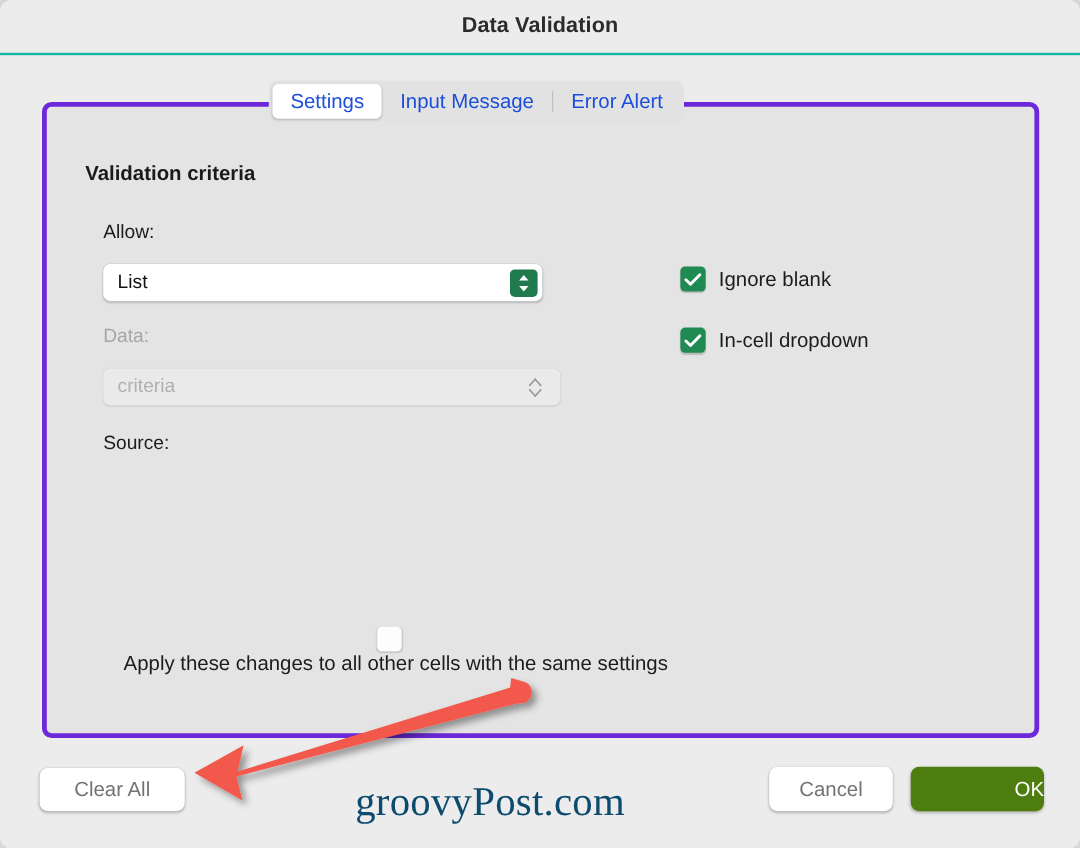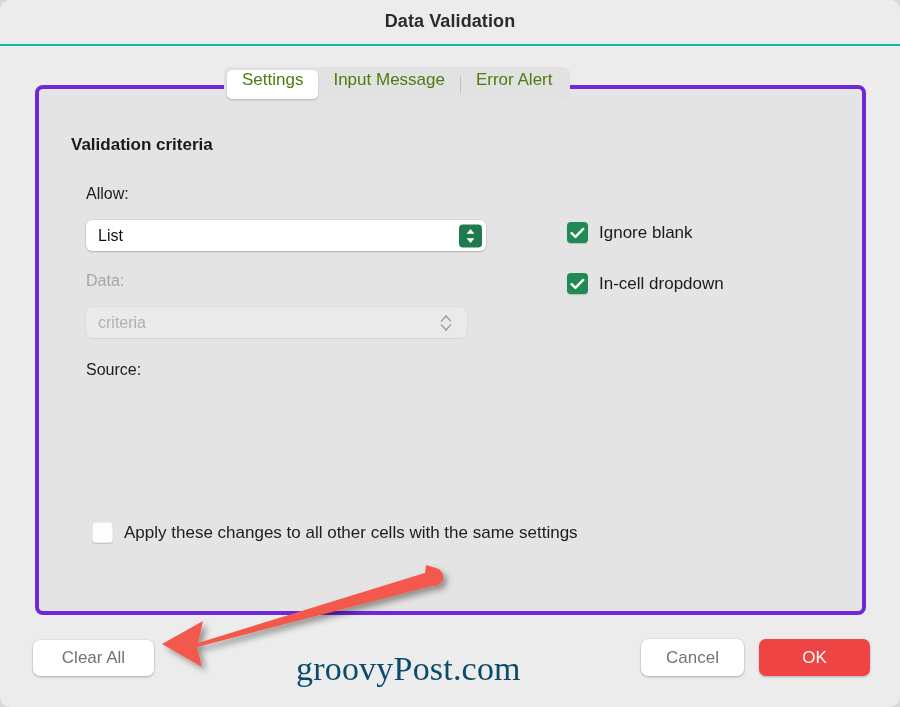--- a/index.html
+++ b/index.html
@@ -52,24 +52,24 @@
     border-radius: 7px;
     display: flex;
     align-items: center;
     padding: 3px;
     z-index: 5;
   }
   .tab {
     position: relative;
     height: 29px;
     display: flex;
-    align-items: flex-start;
+    align-items: center;
     padding: 0 15px;
     font-size: 17px;
-    color: #4d7c0f;
+    color: #1d4ed8;
     border-radius: 5px;
     white-space: nowrap;
   }
   .tab.active {
     background: #ffffff;
     box-shadow: 0 1px 2px rgba(0,0,0,0.20);
   }
   .tab-sep {
     width: 1px;
     height: 17px;
@@ -196,41 +196,42 @@
 
   
   #rangepick {
     position: absolute;
     right: 8px; top: 50%;
     transform: translateY(-50%);
     width: 23px; height: 19px;
   }
 
   
-  #apply-row { left: 53px; top: 433px; }
+  #apply-row { left: 53px; top: 433px; flex-direction: column; }
 
   
   .btn {
     position: absolute;
     display: flex;
     align-items: center;
     justify-content: center;
     border-radius: 7px;
     font-size: 17px;
     white-space: nowrap;
   }
   .btn.white {
     background: #ffffff;
     color: #737373;
     box-shadow: 0 1px 2.5px rgba(0,0,0,0.26), 0 0 0 0.5px rgba(0,0,0,0.06);
   }
   .btn.green {
-    background: #ef4444;
+    background: #4d7c0f;
     color: #ffffff;
     box-shadow: 0 1px 2.5px rgba(0,0,0,0.26);
+    justify-content: flex-end;
   }
   #btn-clear { left: 33px; top: 640px; width: 121px; height: 36px; }
   #btn-cancel { left: 641px; top: 639px; width: 103px; height: 37px; }
   #btn-ok { left: 759px; top: 639px; width: 111px; height: 37px; }
 
   
   #watermark {
     position: absolute;
     left: 296px; top: 650px;
     font-family: "Liberation Serif", serif;
@@ -255,21 +256,21 @@
   <div id="titlebar">
     <div id="title-text">Data Validation</div>
   </div>
 
   <div id="panel">
 
     <div id="criteria-heading">Validation criteria</div>
 
     <div class="field-label" style="left:47px; top:96px;">Allow:</div>
 
-    <div class="popup" style="left:47px; top:131px; width:400px;">
+    <div class="popup" style="left:47px; top:131px; width:366px;">
       <span class="popup-text">List</span>
       <span class="stepper">
         <svg width="13" height="17" viewBox="0 0 13 17" aria-hidden="true">
           <path d="M6.5 1.6 L10.4 6.2 L2.6 6.2 Z" fill="#ffffff"></path>
           <path d="M6.5 15.4 L10.4 10.8 L2.6 10.8 Z" fill="#ffffff"></path>
         </svg>
       </span>
     </div>
 
     <div class="field-label disabled" style="left:47px; top:183px;">Data:</div>

